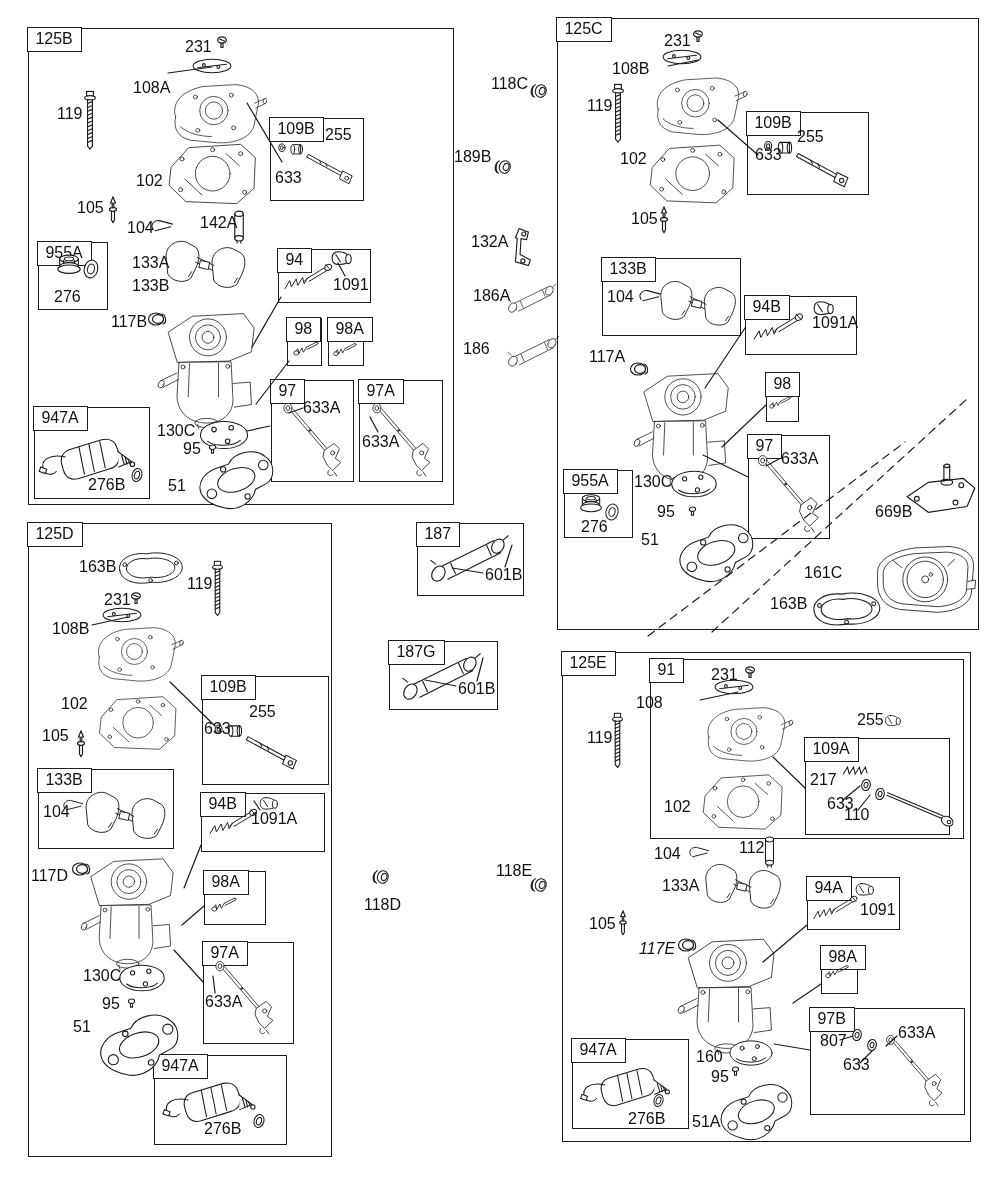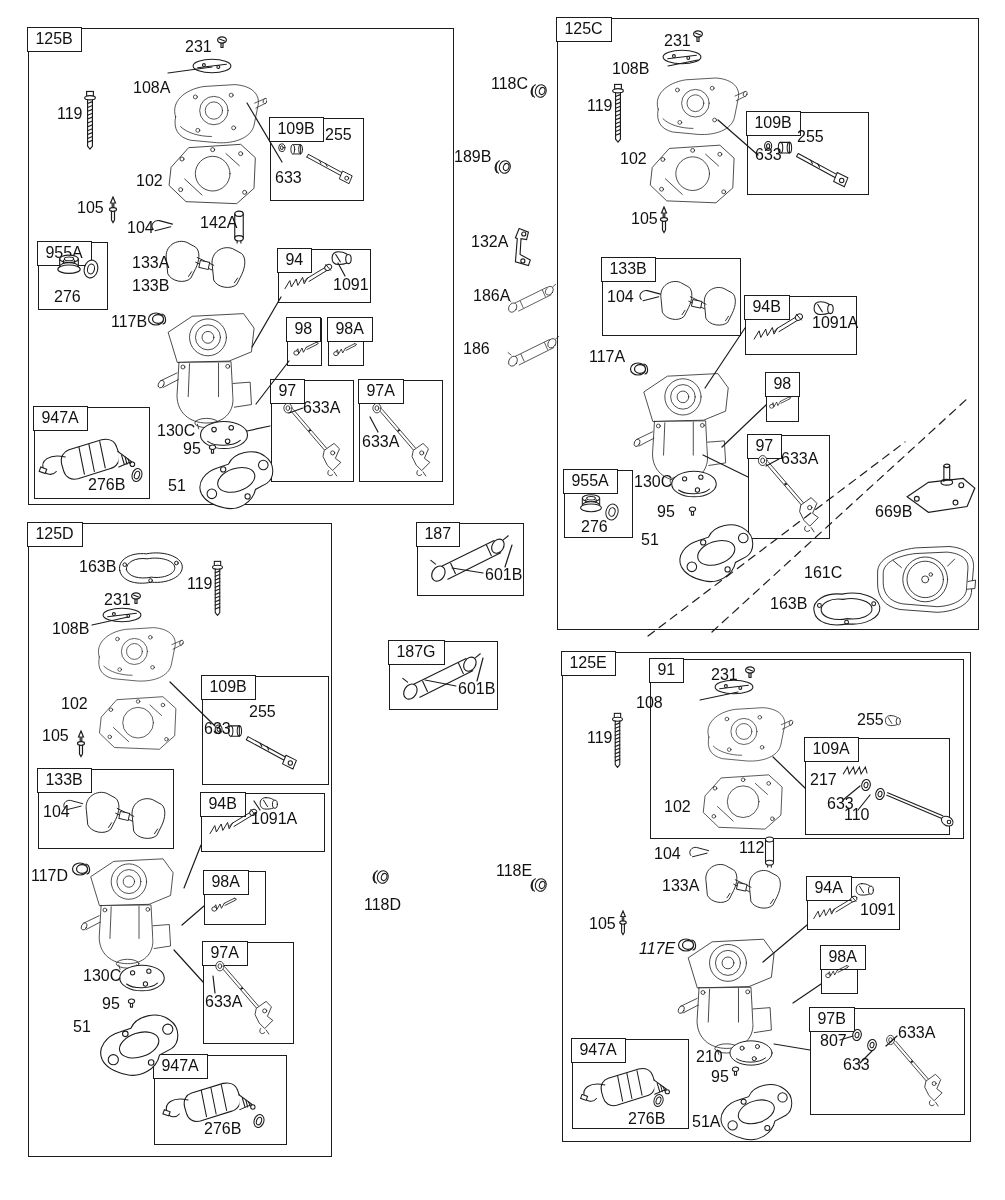--- a/index.html
+++ b/index.html
@@ -179,21 +179,21 @@
       <span class="plabel" style="left: 664px; top: 799px;">102</span>
       <span class="plabel" style="left: 654px; top: 846px;">104</span>
       <span class="plabel" style="left: 739px; top: 840px;">112</span>
       <span class="plabel" style="left: 662px; top: 878px;">133A</span>
       <span class="plabel" style="left: 860px; top: 902px;">1091</span>
       <span class="plabel" style="left: 589px; top: 916px;">105</span>
       <span class="plabel" style="left: 639px; top: 941px; font-style: italic;">117E</span>
       <span class="plabel" style="left: 820px; top: 1033px;">807</span>
       <span class="plabel" style="left: 843px; top: 1057px;">633</span>
       <span class="plabel" style="left: 898px; top: 1025px;">633A</span>
-      <span class="plabel" style="left: 696px; top: 1049px;">210</span>
+      <span class="plabel" style="left: 696px; top: 1049px;">160</span>
       <span class="plabel" style="left: 711px; top: 1069px;">95</span>
       <span class="plabel" style="left: 692px; top: 1114px;">51A</span>
       <span class="plabel" style="left: 628px; top: 1111px;">276B</span>
       <span class="plabel" style="left: 491px; top: 76px;">118C</span>
       <span class="plabel" style="left: 454px; top: 149px;">189B</span>
       <span class="plabel" style="left: 471px; top: 234px;">132A</span>
       <span class="plabel" style="left: 473px; top: 288px;">186A</span>
       <span class="plabel" style="left: 463px; top: 341px;">186</span>
       <span class="plabel" style="left: 364px; top: 857px; margin-top: 40px;">118D</span>
       <span class="plabel" style="left: 496px; top: 863px;">118E</span>

